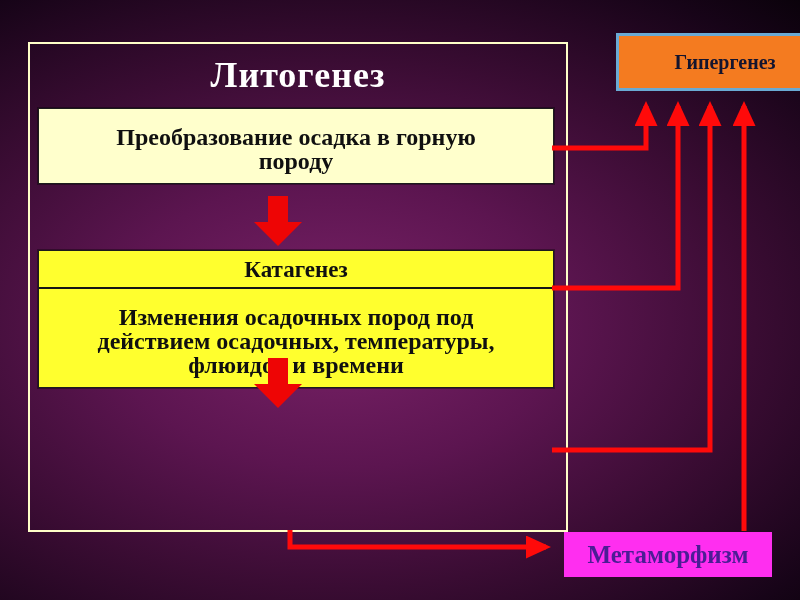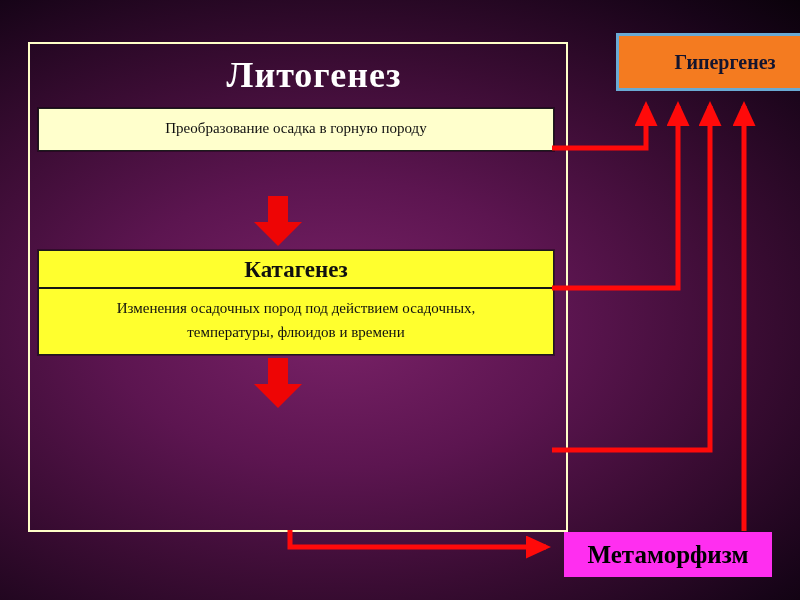--- a/index.html
+++ b/index.html
@@ -24,45 +24,45 @@
   }
   .slide-title {
     position: absolute;
     left: 0; top: 10px; width: 100%;
     margin: 0;
     text-align: center;
     font-size: 36px;
     font-weight: bold;
     color: #ffffff;
     letter-spacing: 1px;
-    padding-left: 16px;
   }
 
   
   .stage {
     position: absolute;
     left: 8px;
     width: 514px;
     border: 1px solid #1c1c1c;
     color: #101010;
     text-align: center;
     box-shadow: 0 0 0 1px rgba(0,0,0,0.35);
   }
   .stage-title {
     font-size: 23px;
     font-weight: bold;
     padding: 6px 0 4px;
     border-bottom: 2px solid #151515;
   }
   .stage-desc {
-    font-size: 15px;
+    font-size: 24px;
     line-height: 24px;
-    padding: 7px 0 10px;
+    padding: 16px 0 10px;
     max-width: 436px;
     margin: 0 auto;
+    font-weight: bold;
   }
   .stage-1 { top: 64px;  background: #ffffcc; }
   .stage-2 { top: 206px; background: #ffff2e; }
   .stage-3 { top: 366px; background: #f6bd16; }
 
   
   .block-arrow { position: absolute; z-index: 2; }
   .block-arrow polygon { fill: #ee0505; }
 
   
@@ -78,21 +78,21 @@
     text-align: center;
     line-height: 52px;
     z-index: 1;
     margin-left: 44px;
   }
   .metamorphism {
     position: absolute;
     left: 564px; top: 532px;
     width: 208px; height: 45px;
     background: #ff2ef0;
-    color: #000000;
+    color: #4c1d95;
     font-size: 25px;
     font-weight: bold;
     text-align: center;
     line-height: 45px;
     z-index: 1;
   }
 
   
   .connectors {
     position: absolute;

